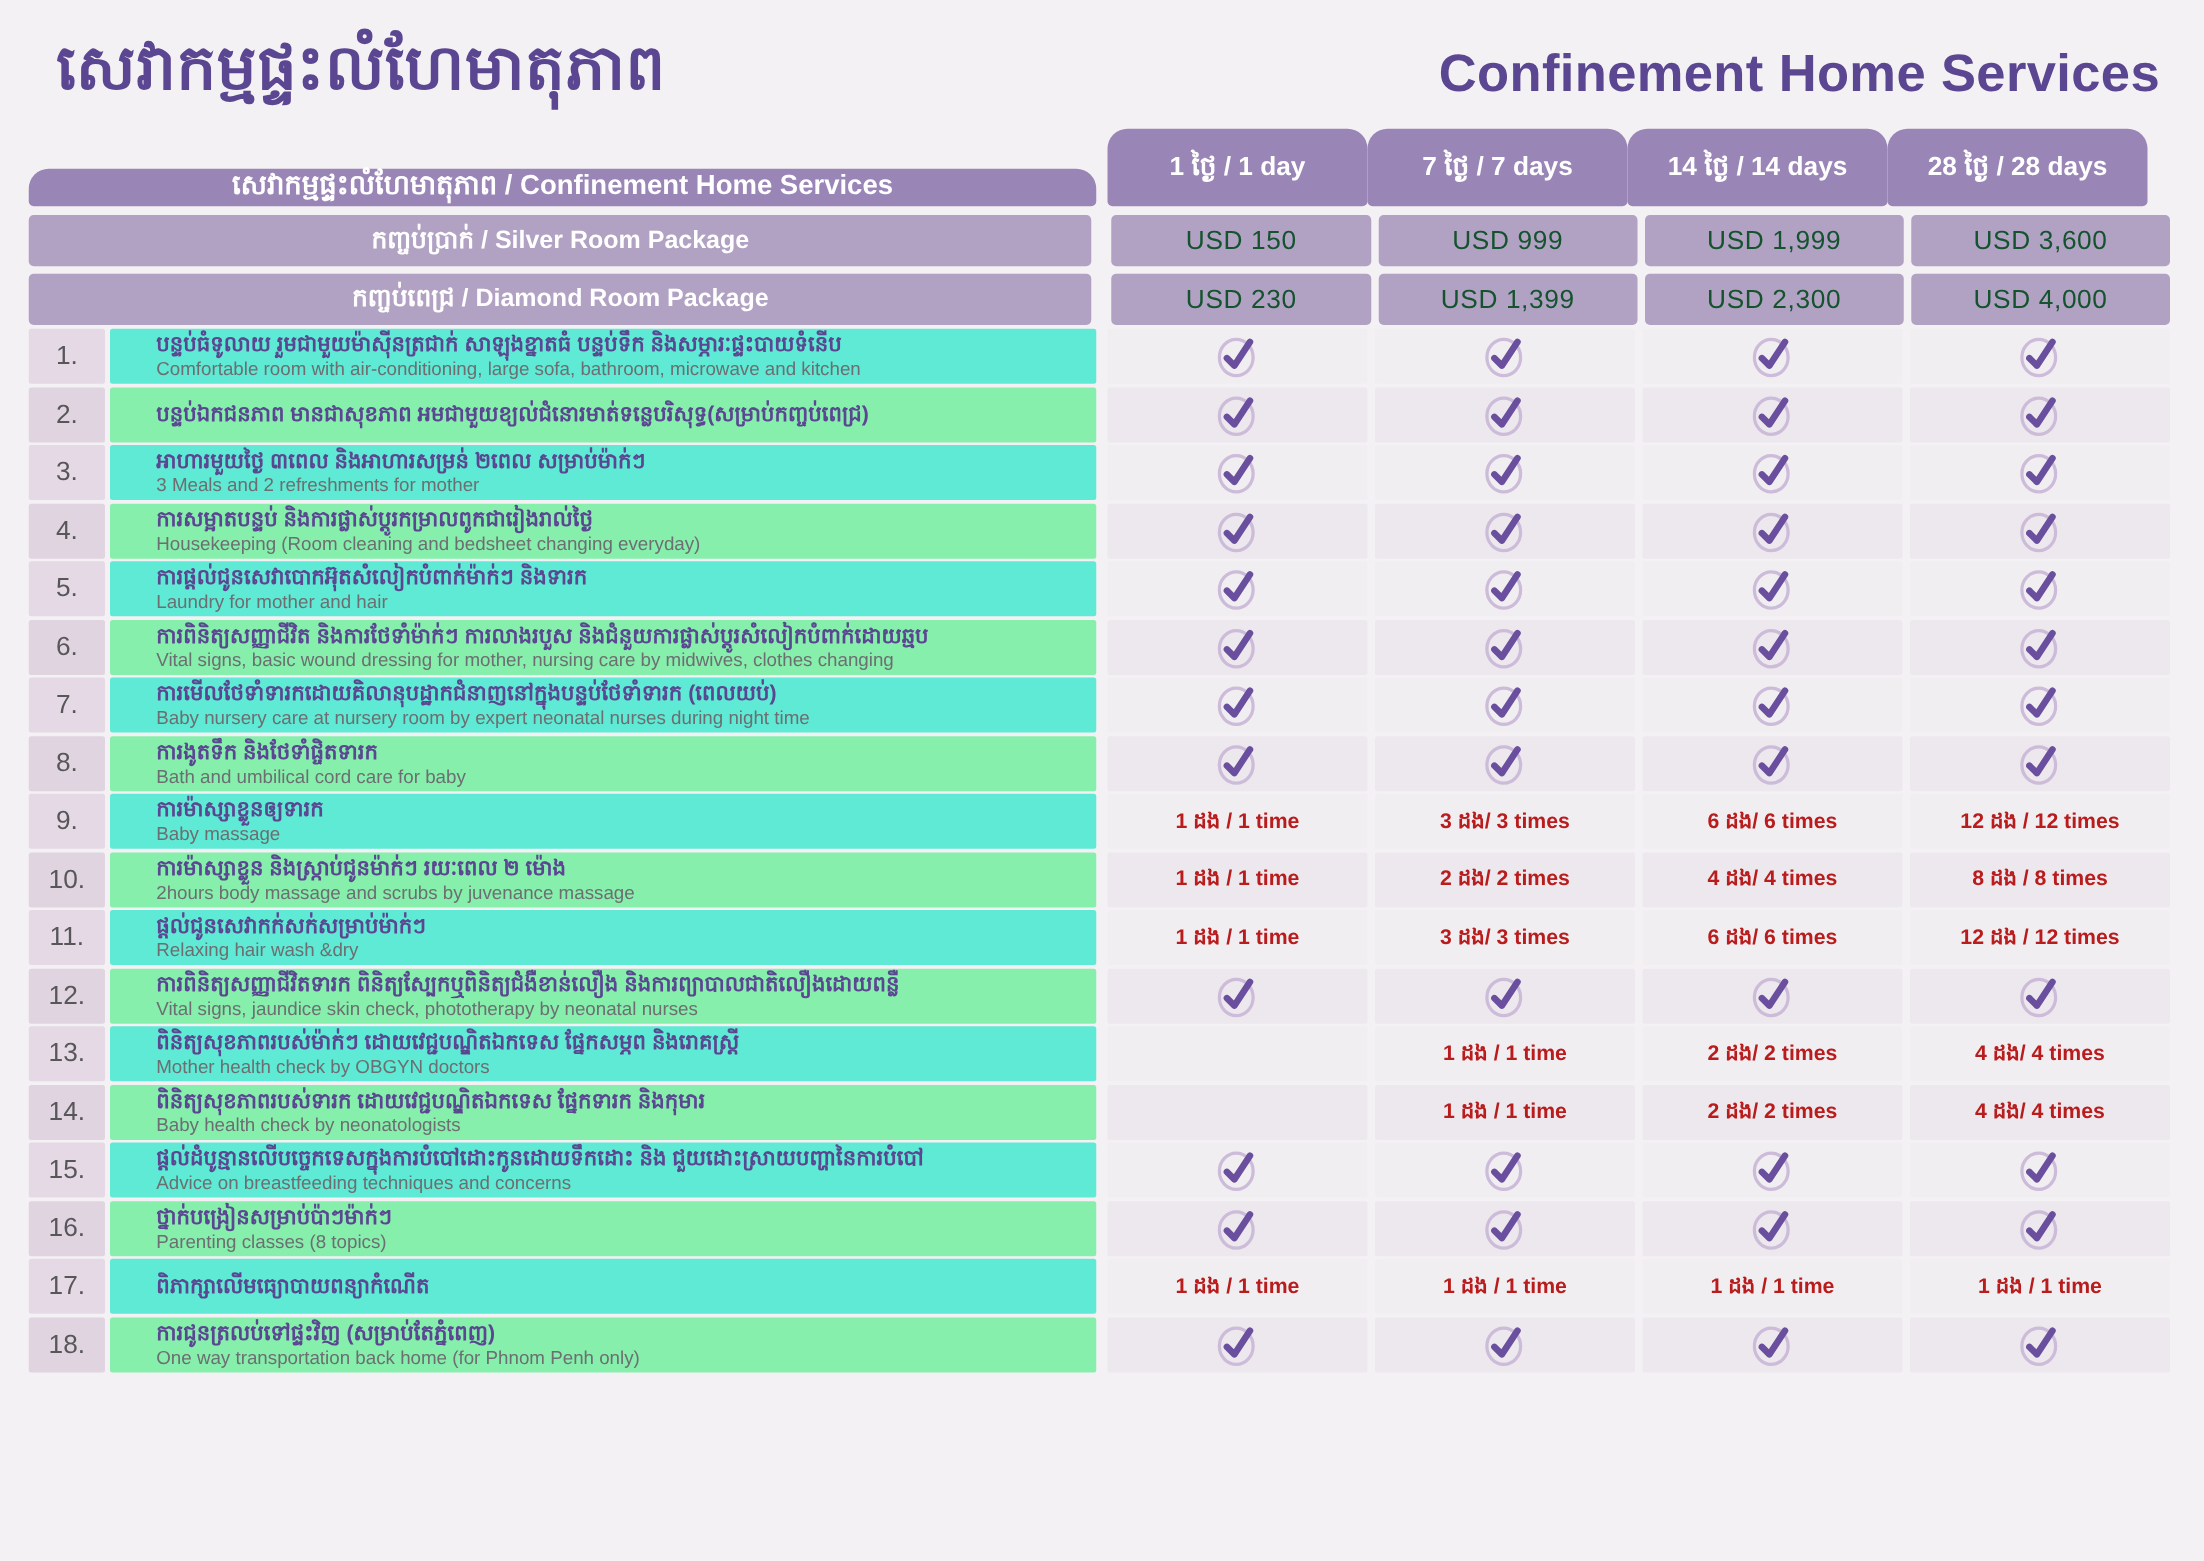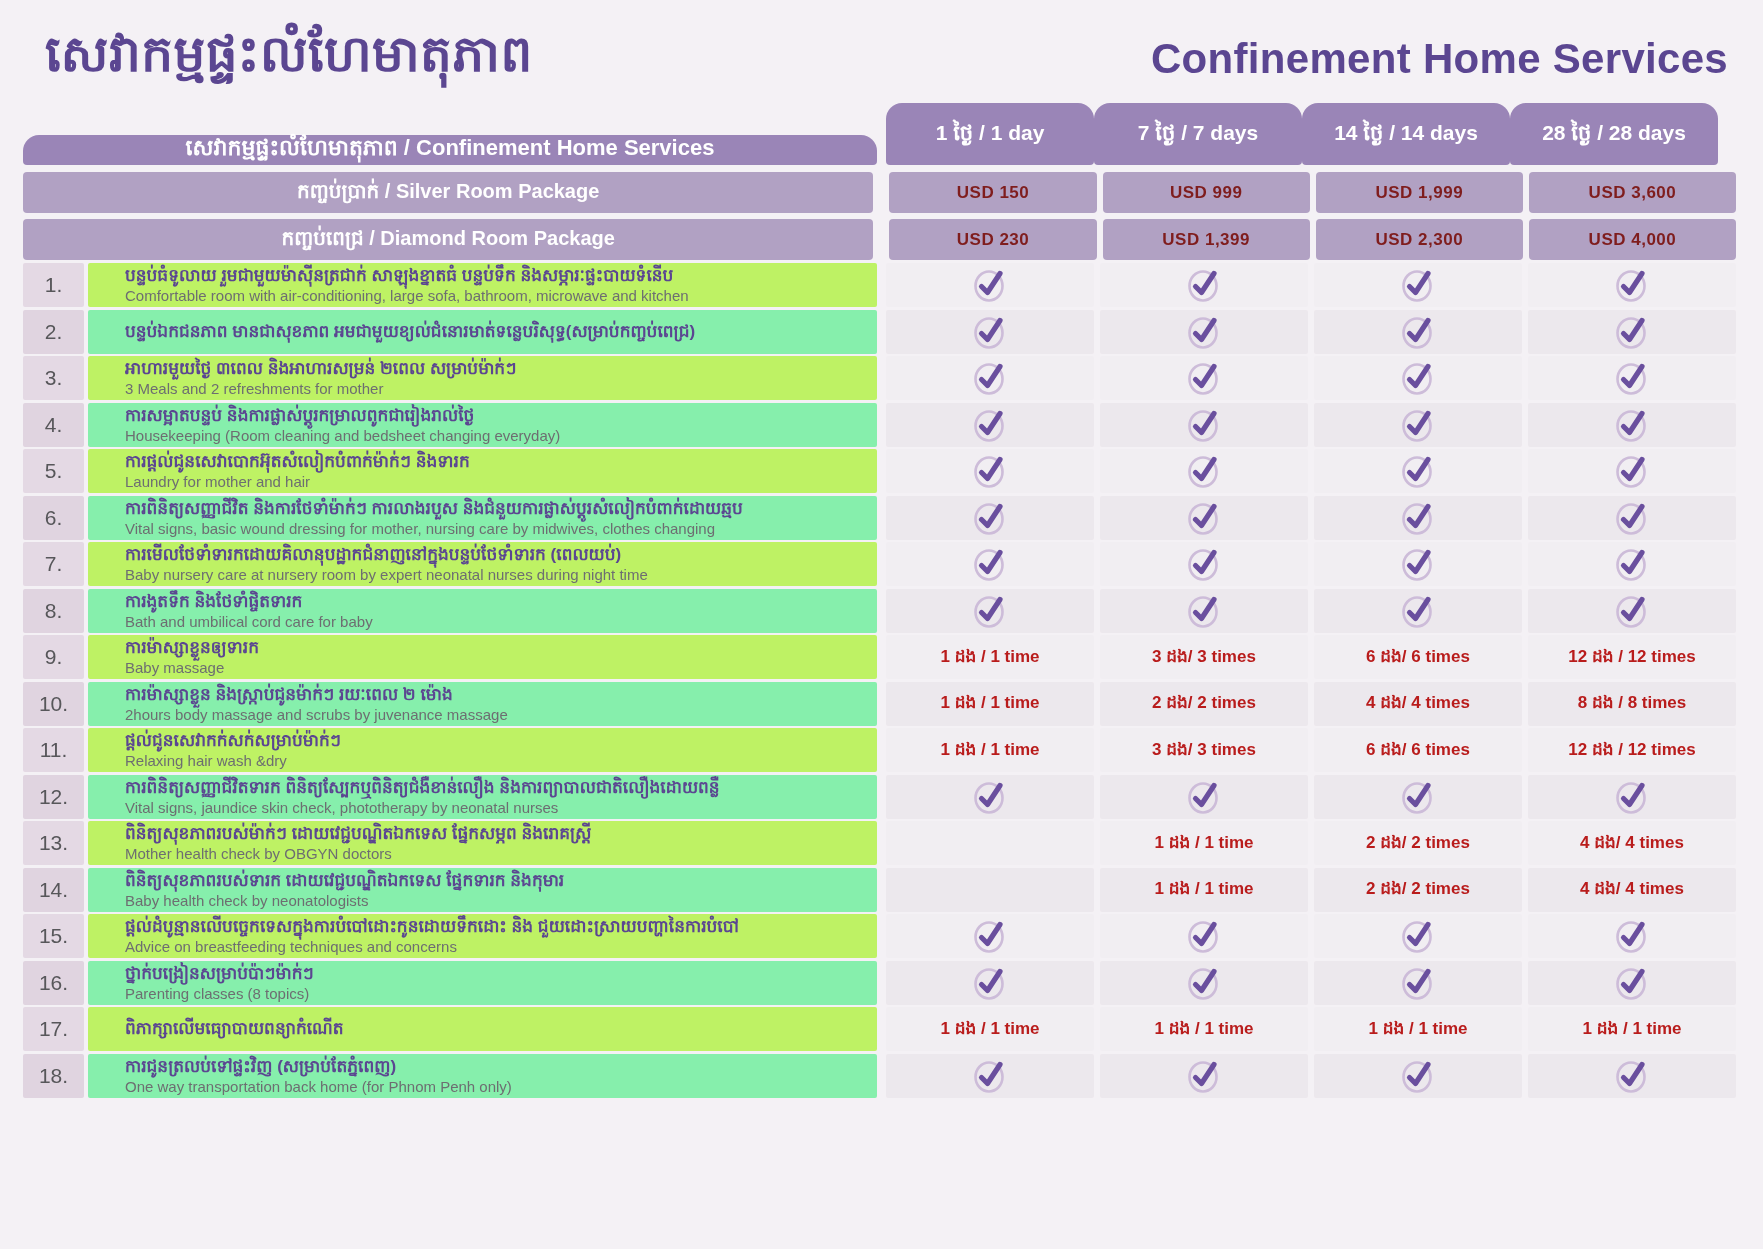--- a/index.html
+++ b/index.html
@@ -32,35 +32,35 @@
   .hcell + .hcell{margin-left:0}
 
   
   .prow{height:41px;margin-bottom:6px}
   .prow:last-of-type{margin-bottom:3px}
   .plabel{
     width:854px;margin-right:16px;background:#b1a1c3;border-radius:4px;color:#fff;font-weight:bold;
     font-size:20px;display:flex;align-items:center;justify-content:center;
   }
   .pcell{
-    width:208px;background:#b1a1c3;border-radius:4px;color:#7f1d1d;font-weight:bold;font-size:17px;
+    width:208px;background:#b1a1c3;border-radius:4px;color:#14532d;font-weight:normal;font-size:21px;
     display:flex;align-items:center;justify-content:center;letter-spacing:.5px;
   }
   .pcell + .pcell{margin-left:6px}
 
   
   .srow{height:44px;margin-bottom:2.5px}
   .numbox{
     width:61px;margin-right:4px;background:#e4d9e4;color:#57575a;font-size:21px;
     display:flex;align-items:center;justify-content:center;border-radius:2px;
   }
   .srow.even .numbox{background:#e0d4e0}
   .textcell{
     width:789px;margin-right:9px;padding-left:37px;display:flex;flex-direction:column;
-    justify-content:center;background:#bef264;border-radius:2px;overflow:hidden;
+    justify-content:center;background:#5eead4;border-radius:2px;overflow:hidden;
   }
   .srow.even .textcell{background:#86efac}
   .km{font-size:17px;font-weight:bold;color:#5b4691;line-height:22px;white-space:nowrap}
   .en{font-size:15px;color:#6d6e71;line-height:18px;white-space:nowrap}
   .vcell{
     width:208px;display:flex;align-items:center;justify-content:center;background:#f1eef2;border-radius:2px;
   }
   .srow.even .vcell{background:#ece8ed}
   .vcell + .vcell{margin-left:6px}
   .vtext{font-size:17px;font-weight:bold;color:#b91c1c;white-space:nowrap}

